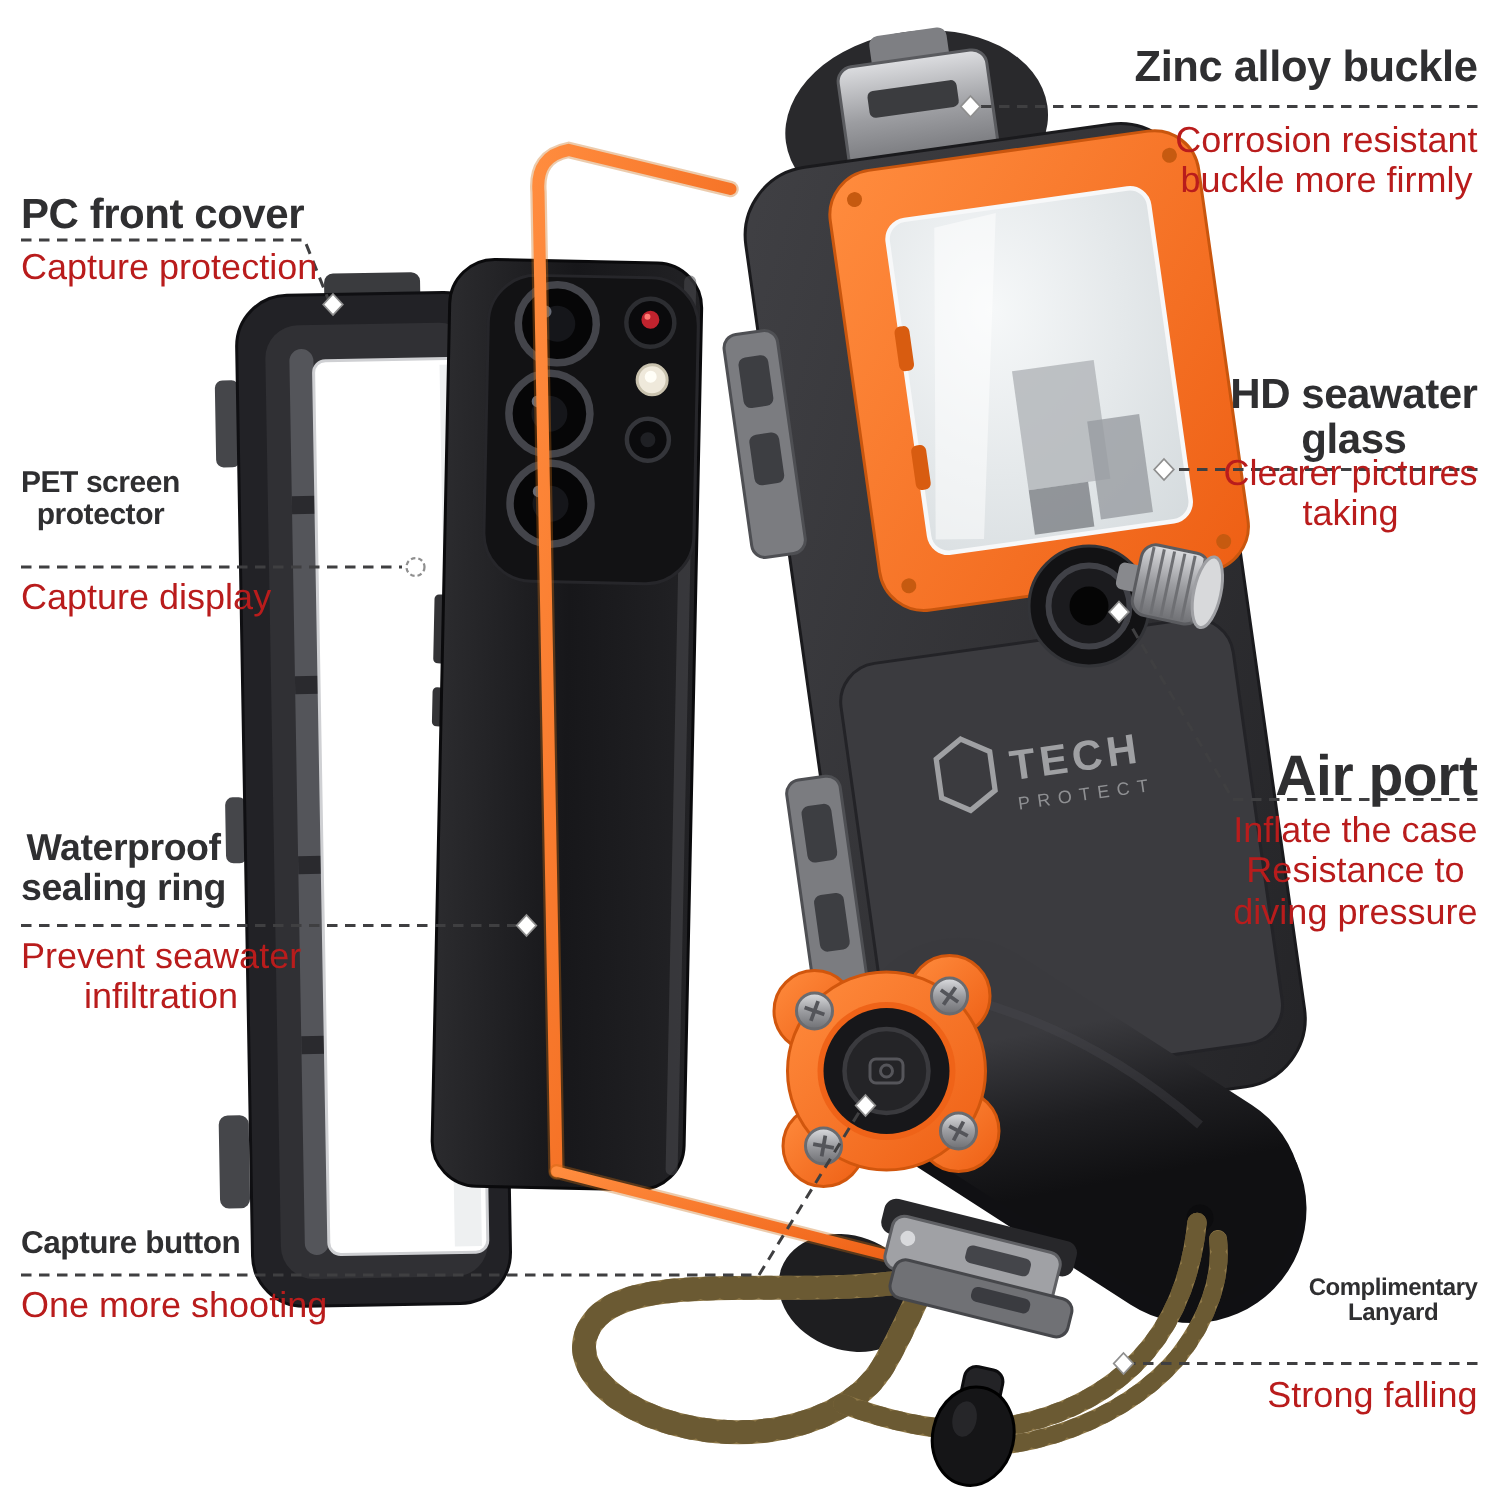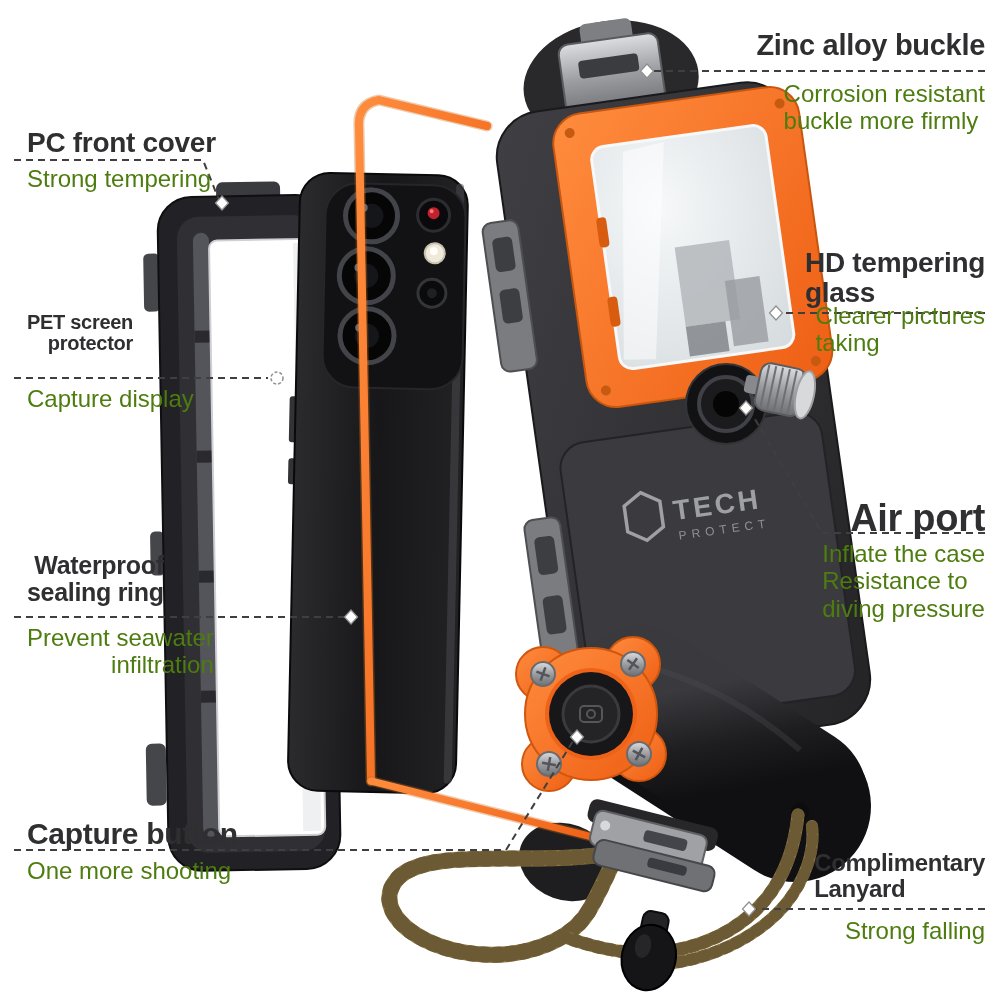--- a/index.html
+++ b/index.html
@@ -1,23 +1,23 @@
 <!DOCTYPE html>
 <html><head>
 <meta charset="utf-8">
 <style>
   html,body{margin:0;padding:0;}
   body{width:1000px;height:1000px;position:relative;background:#ffffff;overflow:hidden;
        font-family:"Liberation Sans",sans-serif;}
   #art{position:absolute;left:0;top:0;z-index:1;}
   .callout{position:absolute;z-index:2;white-space:pre-line;}
   .t{font-weight:700;color:#2f2f31;line-height:1.07;letter-spacing:-0.3px;}
-  .s{color:#4d7c0f;font-weight:400;font-size:24px;line-height:1.14;}
-  .left{left:27px;text-align:right;}
-  .right{right:15px;text-align:left;}
+  .s{color:#b91c1c;font-weight:400;font-size:24px;line-height:1.14;}
+  .left{left:14px;text-align:center;}
+  .right{right:15px;text-align:center;}
 </style>
 </head>
 <body>
 
 <svg id="art" width="1000" height="1000" viewBox="0 0 1000 1000">
   <defs>
     <linearGradient id="phoneGrad" x1="0" y1="0" x2="1" y2="0">
       <stop offset="0" stop-color="#2b2b2e"></stop>
         <stop offset="0.5" stop-color="#17171a"></stop>
         <stop offset="1" stop-color="#222225"></stop>
@@ -245,43 +245,43 @@
     <use href="#dm" transform="translate(351,617)"></use>
     <use href="#dm" transform="translate(577,737)"></use>
     <use href="#dm" transform="translate(647,71)"></use>
     <use href="#dm" transform="translate(776,313)"></use>
     <use href="#dm" transform="translate(746,408)"></use>
     <use href="#dm" transform="translate(749,909)"></use>
   </g>
 </svg>
 
 <div class="callout left t" style="top:128px;font-size:28px">PC front cover</div>
-<div class="callout left s" style="top:165px">Strong tempering</div>
+<div class="callout left s" style="top:165px">Capture protection</div>
 
 <div class="callout left t" style="top:312px;font-size:20px">PET screen
 protector</div>
 <div class="callout left s" style="top:385px">Capture display</div>
 
 <div class="callout left t" style="top:552px;font-size:25px">Waterproof
 sealing ring</div>
 <div class="callout left s" style="top:624px">Prevent seawater
 infiltration</div>
 
-<div class="callout left t" style="top:818px;font-size:30px">Capture button</div>
+<div class="callout left t" style="top:818px;font-size:21px">Capture button</div>
 <div class="callout left s" style="top:857px">One more shooting</div>
 
 <div class="callout right t" style="top:30px;font-size:29px">Zinc alloy buckle</div>
 <div class="callout right s" style="top:80px">Corrosion resistant
 buckle more firmly</div>
 
-<div class="callout right t" style="top:248px;font-size:28px">HD tempering
+<div class="callout right t" style="top:248px;font-size:28px">HD seawater
 glass</div>
 <div class="callout right s" style="top:302px">Clearer pictures
 taking</div>
 
 <div class="callout right t" style="top:498px;font-size:38px">Air port</div>
 <div class="callout right s" style="top:540px">Inflate the case
 Resistance to
 diving pressure</div>
 
-<div class="callout right t" style="top:850px;font-size:24px">Complimentary
+<div class="callout right t" style="top:850px;font-size:16px">Complimentary
 Lanyard</div>
 <div class="callout right s" style="top:917px">Strong falling</div>
 
 </body></html>

